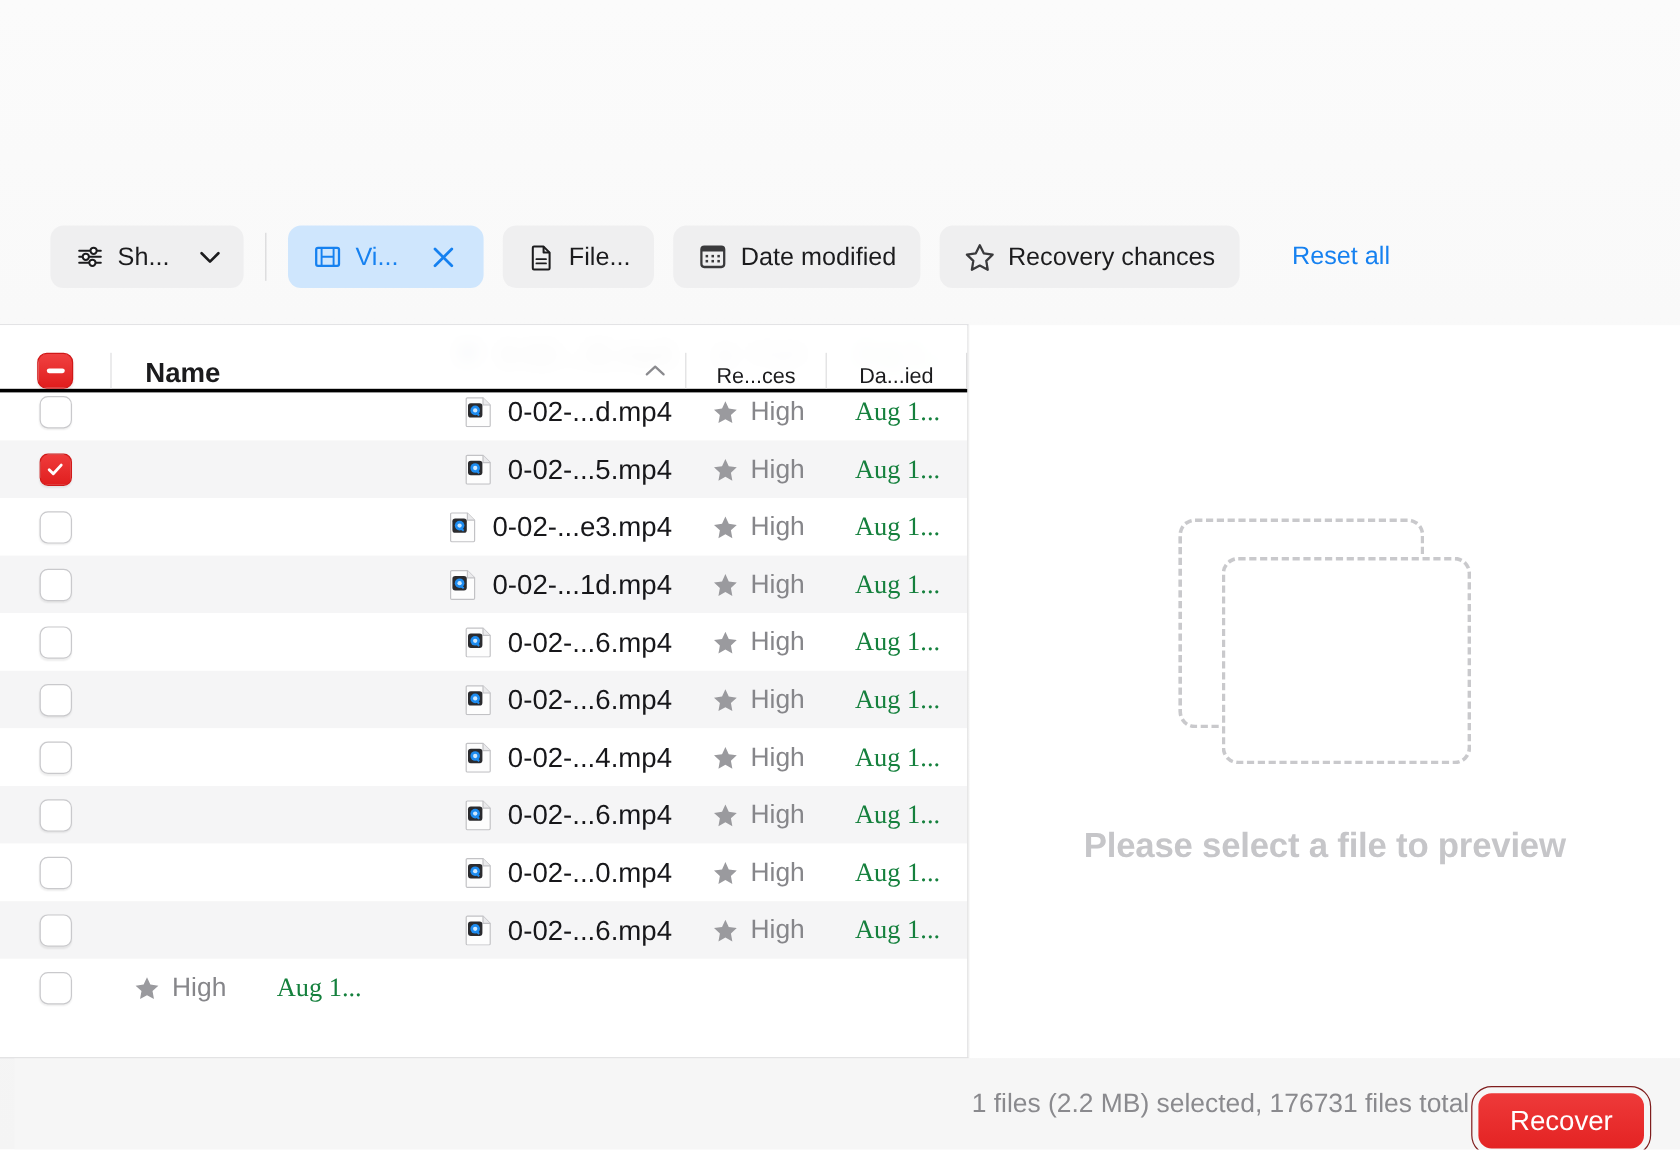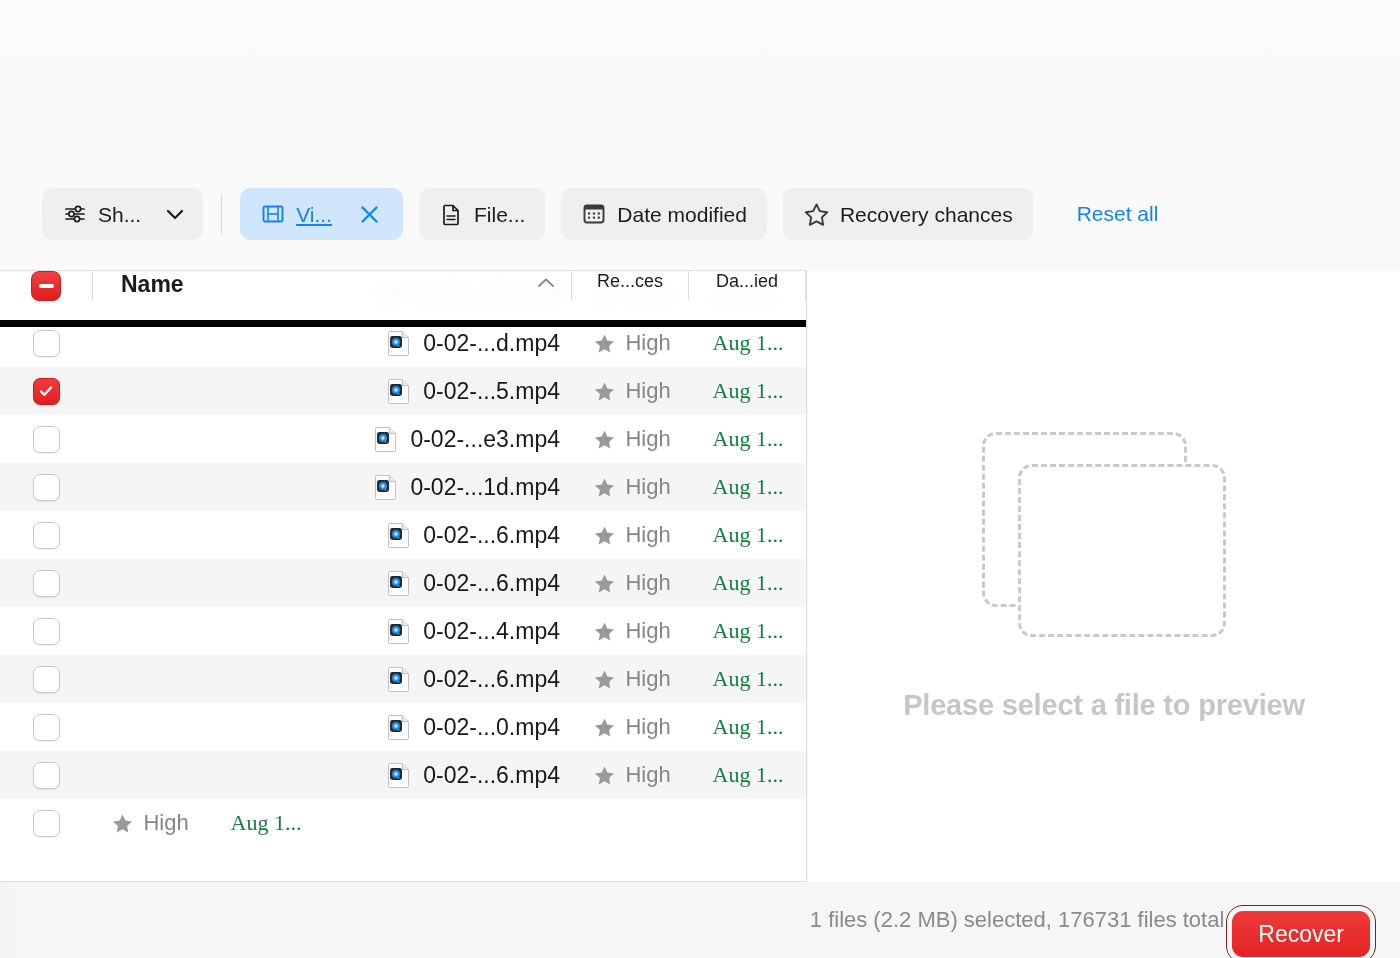--- a/index.html
+++ b/index.html
@@ -42,21 +42,21 @@
     background: #efeff0;
     font-size: 21px; color: #1c1c1e;
     white-space: nowrap;
     cursor: default;
   }
   .chip.show { padding-right: 16px; }
   .chip.active {
     background: #cfe6fd;
     color: #1681f0;
   }
-  .chip.active .chip-label { color: #1681f0; text-decoration: underline; }
+  .chip.active .chip-label { color: #1681f0; }
   .chip-label { line-height: 1; }
 
   .tb-sep {
     width: 1px; height: 40px; background: #d7d7d9;
     margin: 0 18px;
   }
   .tb-gap { width: 16px; }
 
   .reset-all {
     margin-left: 44px;
@@ -75,22 +75,22 @@
     border-bottom: 1px solid #dcdcde;
     border-right: 1px solid #e0e0e2;
     overflow: hidden;
   }
 
   .thead {
     position: absolute; left: 0; top: 0; right: 0;
     height: 56px; z-index: 3;
     background: rgba(255,255,255,0.86);
     backdrop-filter: blur(6px);
-    border-bottom: 7px solid #000000;
-    display: flex; align-items: flex-start;
+    border-bottom: 3px solid #000000;
+    display: flex; align-items: flex-end;
   }
   .th-check { width: 92px; display: flex; align-items: center; justify-content: center; }
   .th-div { width: 1px; height: 30px; background: #dededf; flex: none; }
   .th-name {
     flex: 1; display: flex; align-items: center;
     padding: 0 14px 0 28px;
     font-size: 23px; font-weight: 700; color: #1b1b1d;
   }
   .sort-caret { margin-left: auto; color: #8a8a8e; font-size: 17px; line-height: 1; }
   .th-cell {

